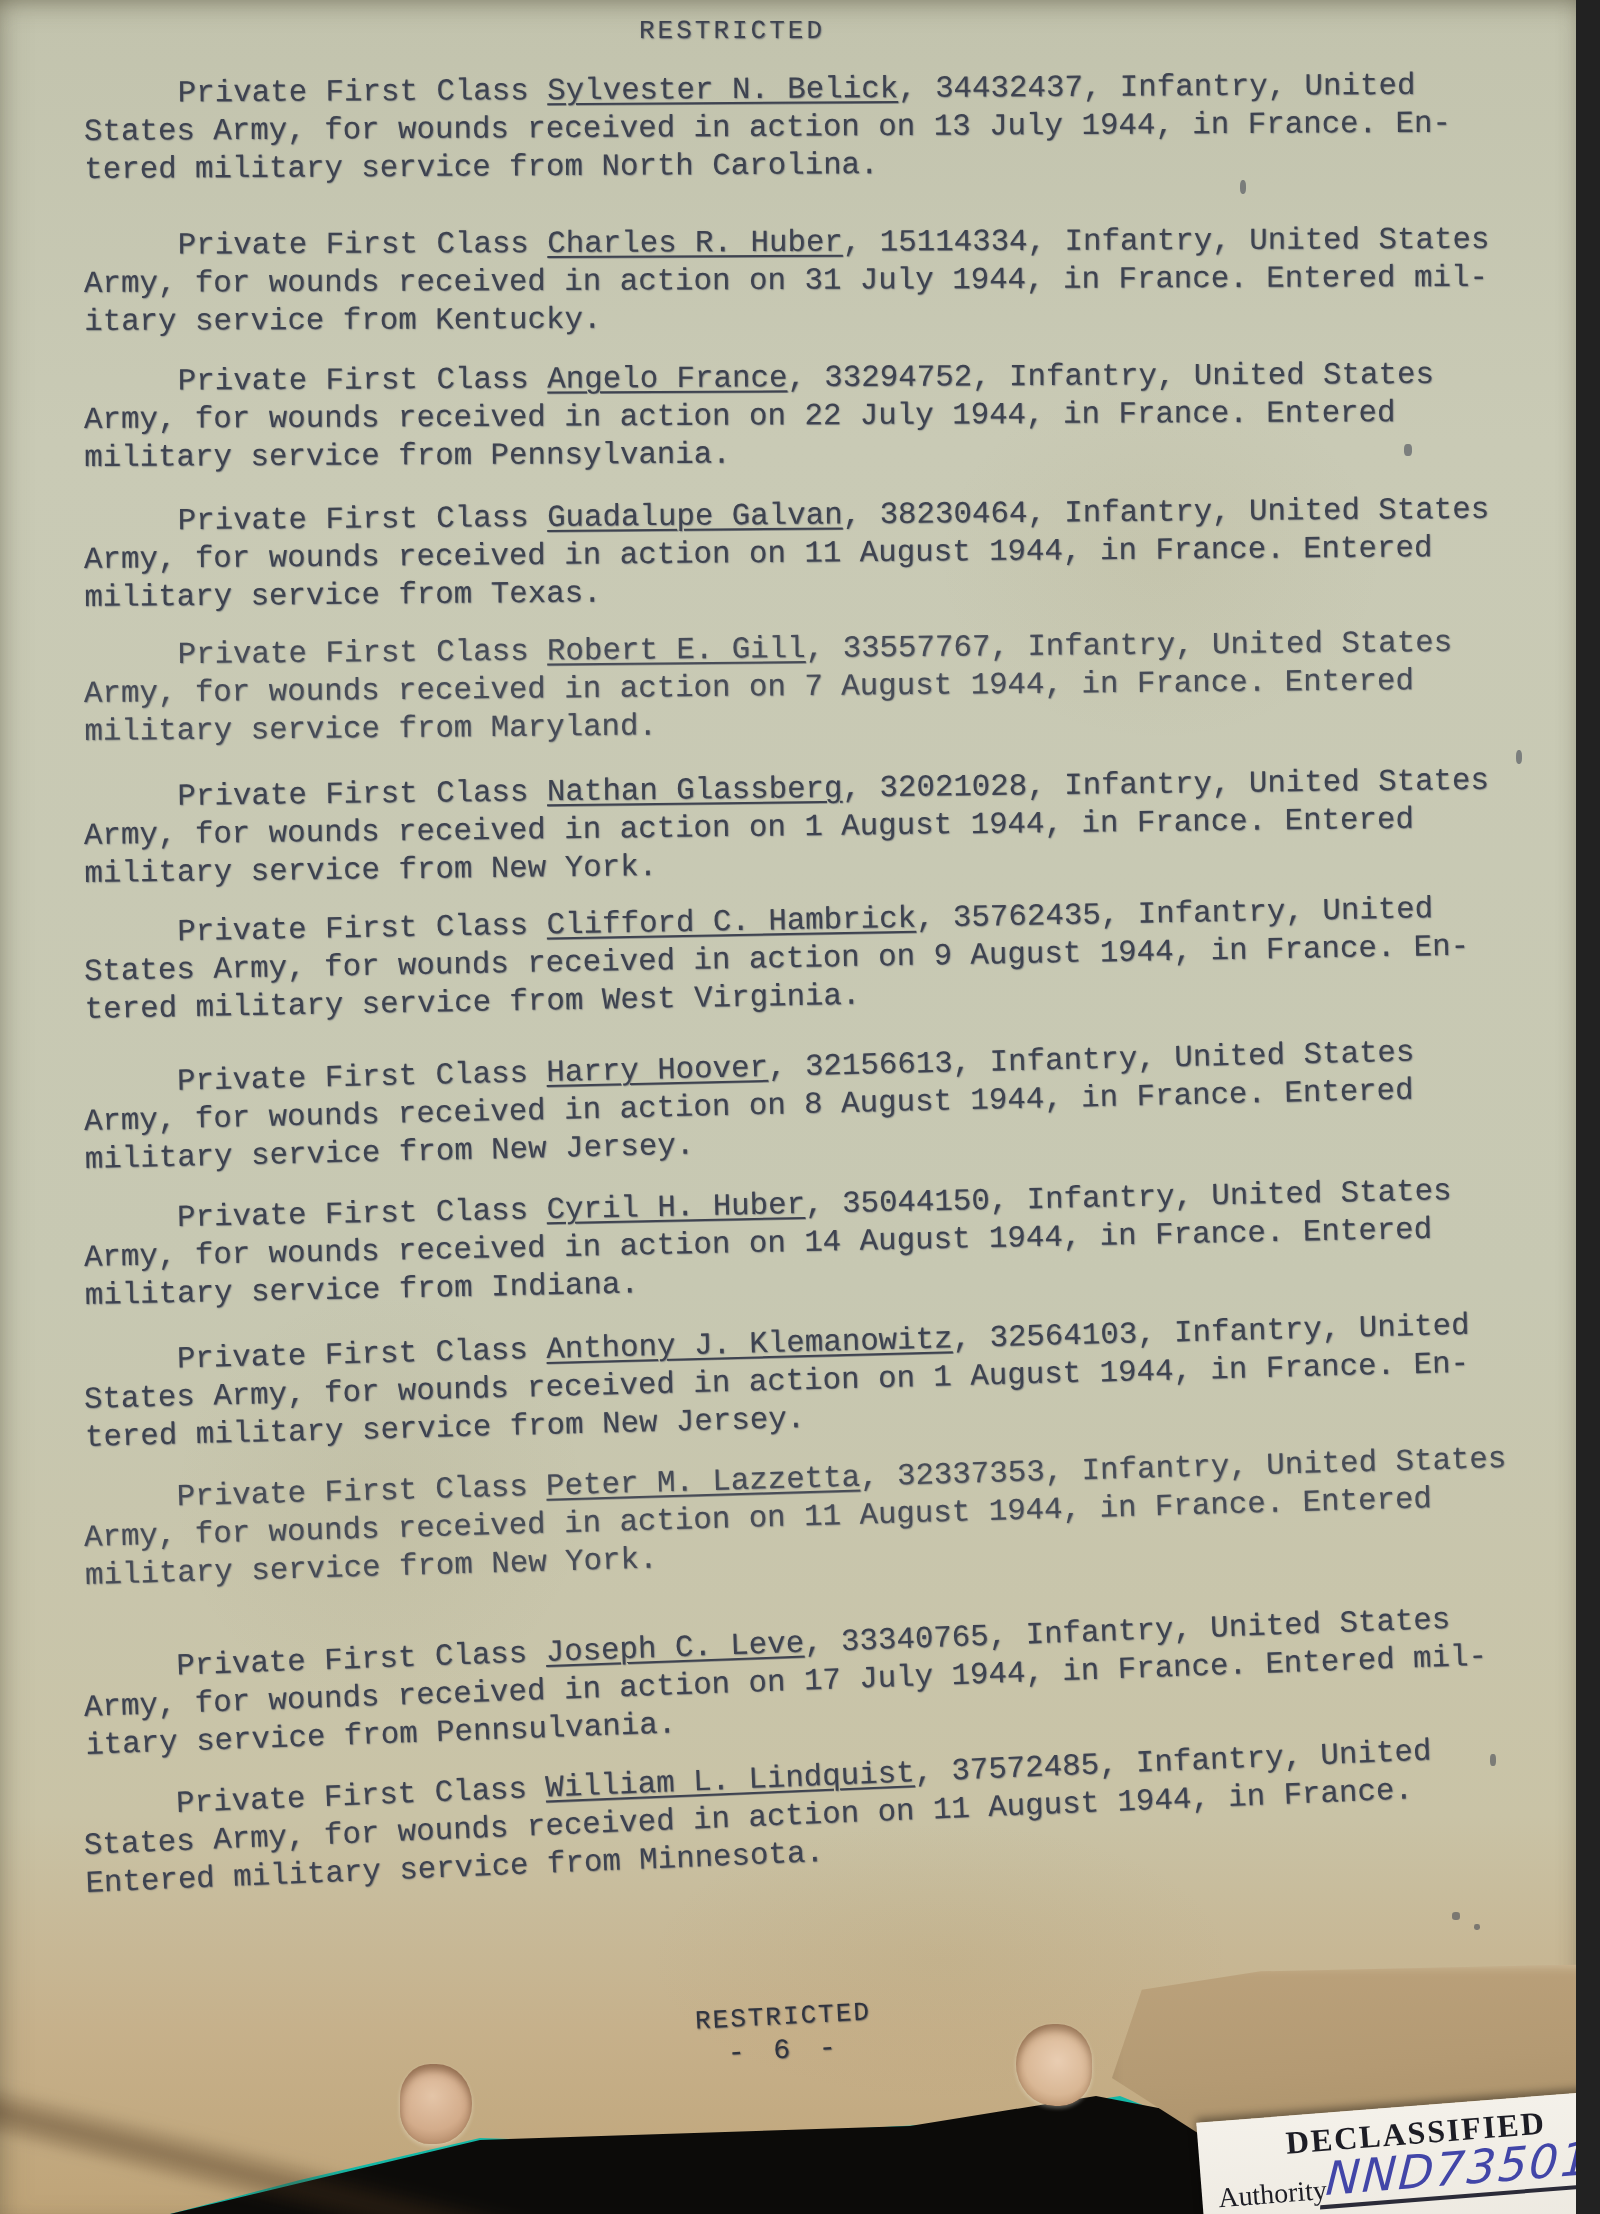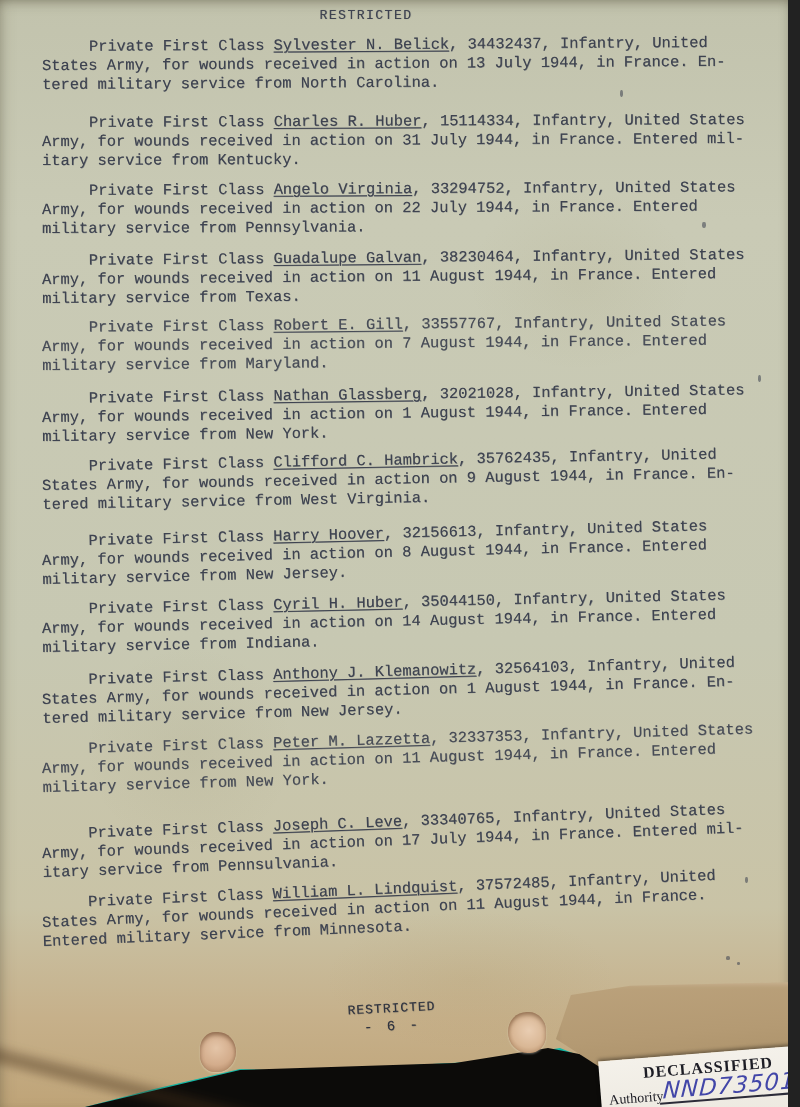--- a/index.html
+++ b/index.html
@@ -97,21 +97,21 @@
       <div class="ln">tered military service from North Carolina.</div>
     </article>
 
     <article class="entry">
       <div class="l1"><span>Private First Class </span><span class="uname">Charles R. Huber</span><span>, 15114334, Infantry, United States</span></div>
       <div class="ln">Army, for wounds received in action on 31 July 1944, in France.  Entered mil-</div>
       <div class="ln">itary service from Kentucky.</div>
     </article>
 
     <article class="entry">
-      <div class="l1"><span>Private First Class </span><span class="uname">Angelo Virginia</span><span>, 33294752, Infantry, United States</span></div>
+      <div class="l1"><span>Private First Class </span><span class="uname">Angelo France</span><span>, 33294752, Infantry, United States</span></div>
       <div class="ln">Army, for wounds received in action on 22 July 1944, in France.  Entered</div>
       <div class="ln">military service from Pennsylvania.</div>
     </article>
 
     <article class="entry">
       <div class="l1"><span>Private First Class </span><span class="uname">Guadalupe Galvan</span><span>, 38230464, Infantry, United States</span></div>
       <div class="ln">Army, for wounds received in action on 11 August 1944, in France.  Entered</div>
       <div class="ln">military service from Texas.</div>
     </article>
 

